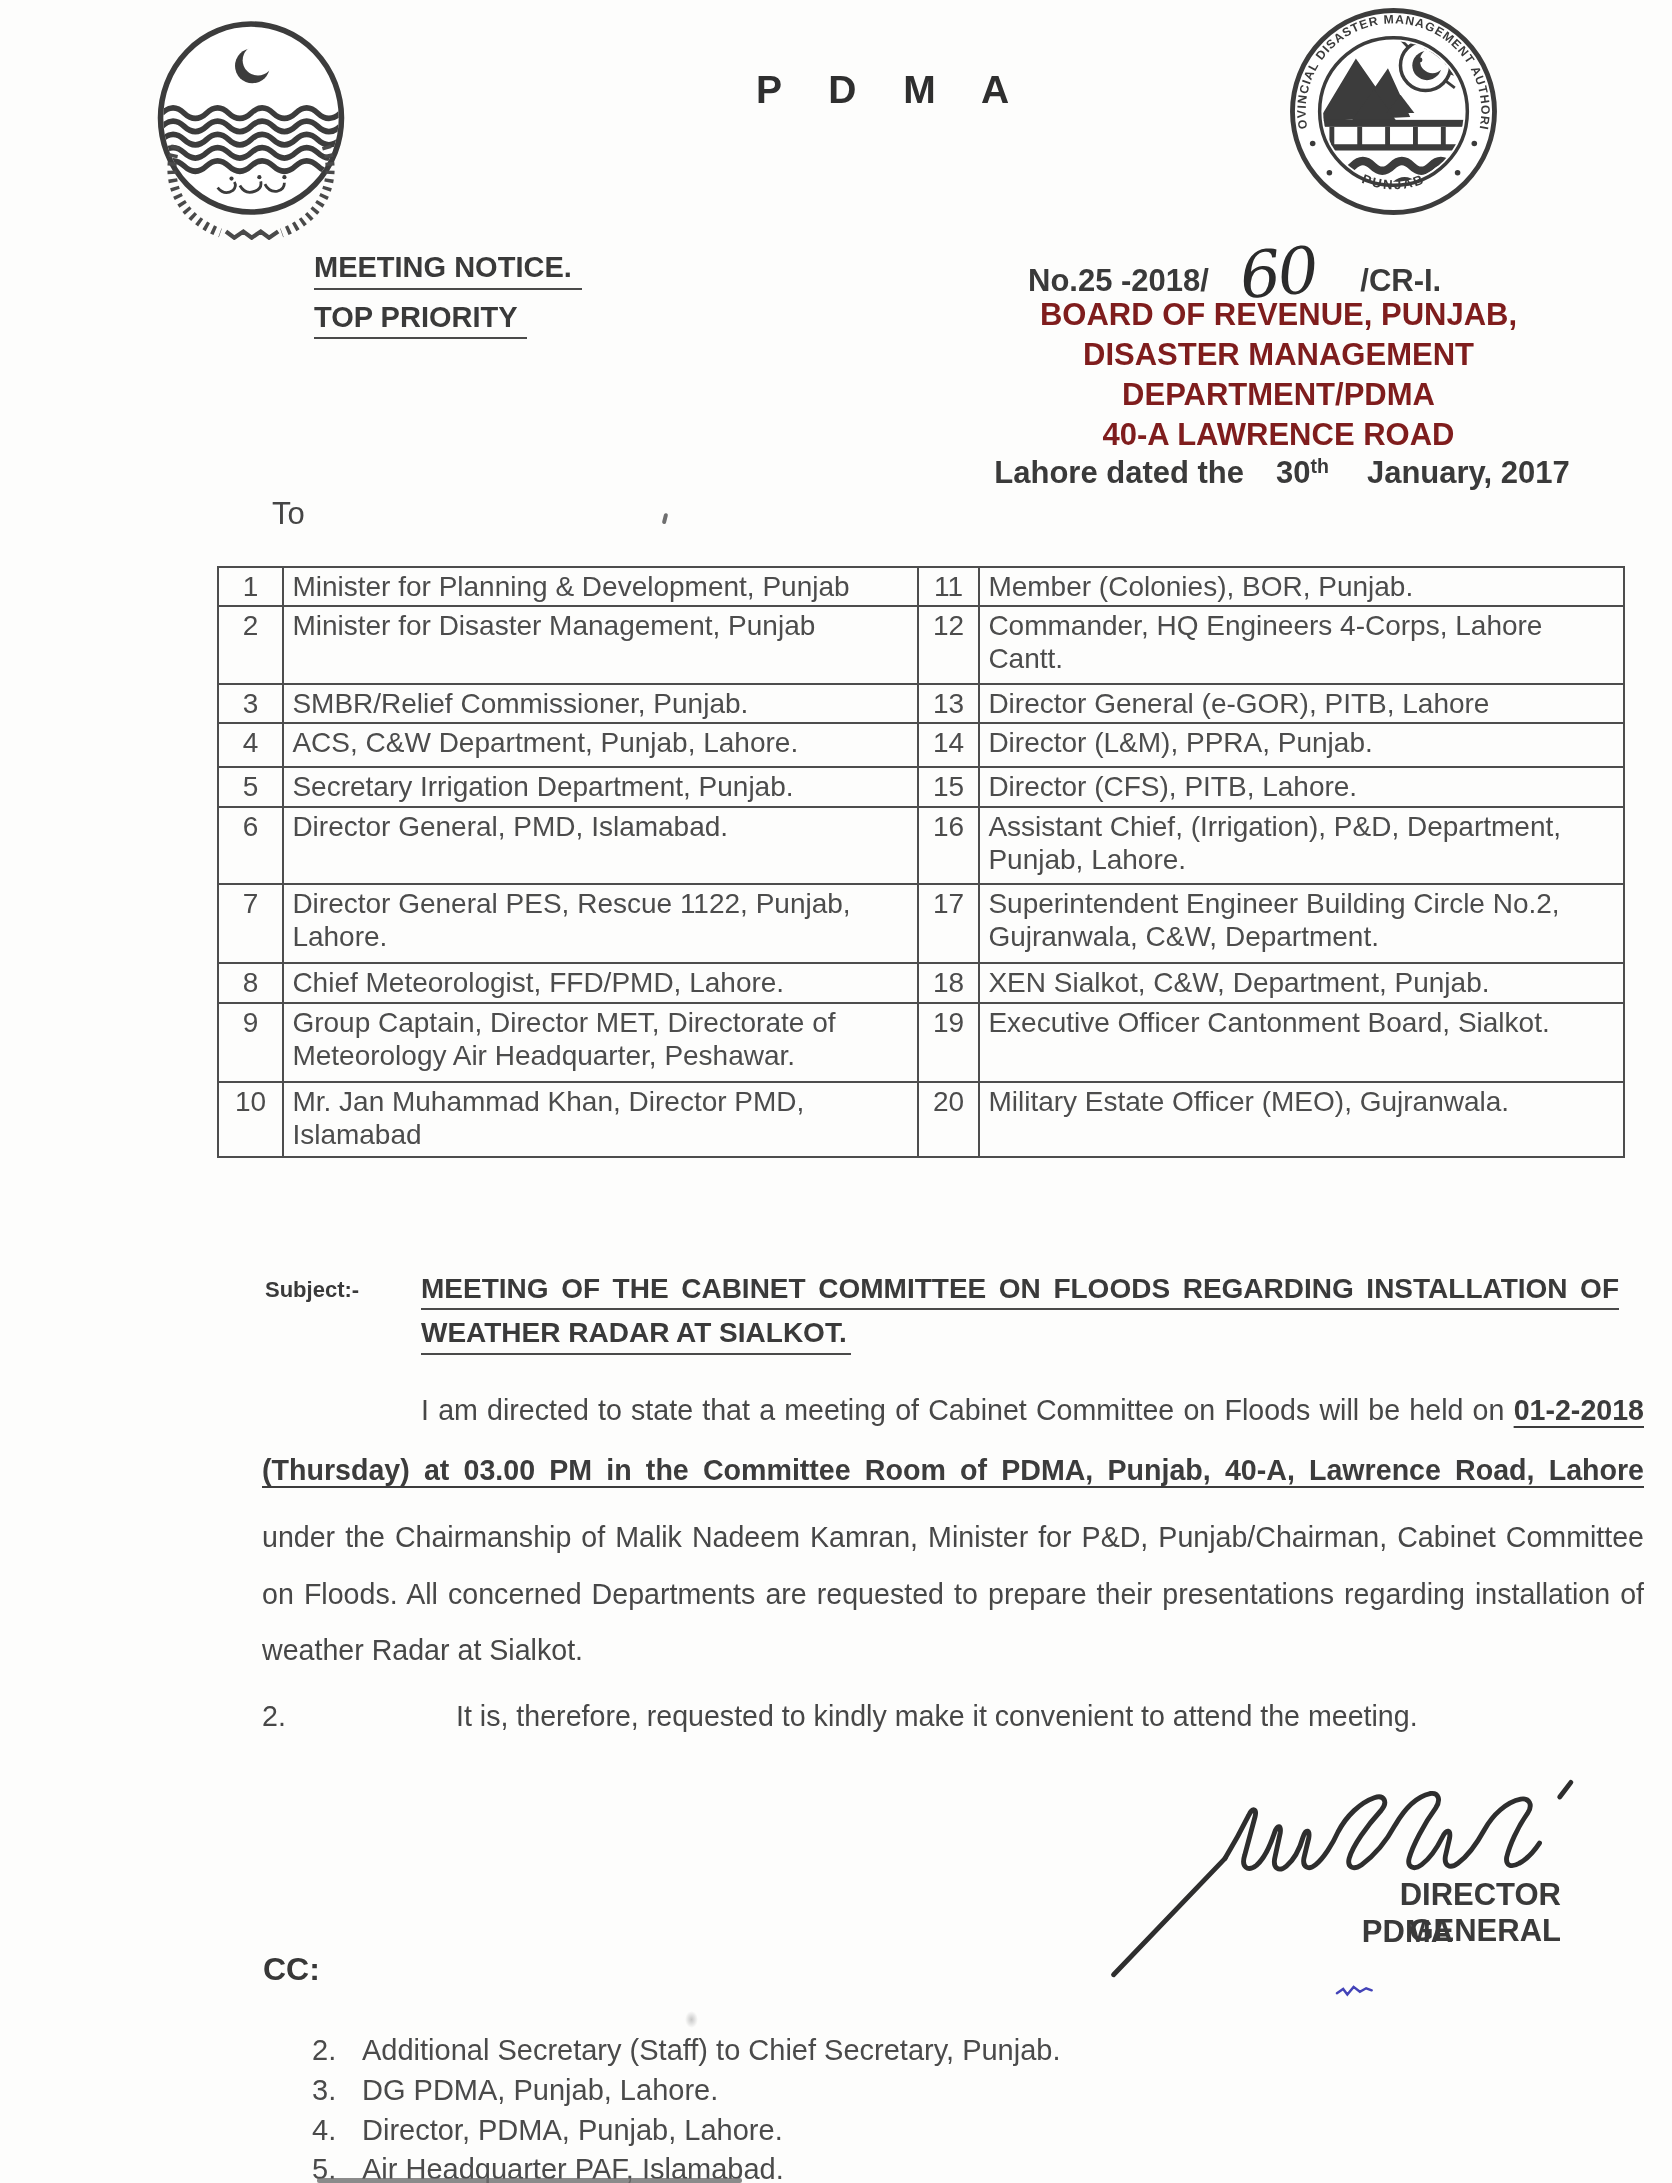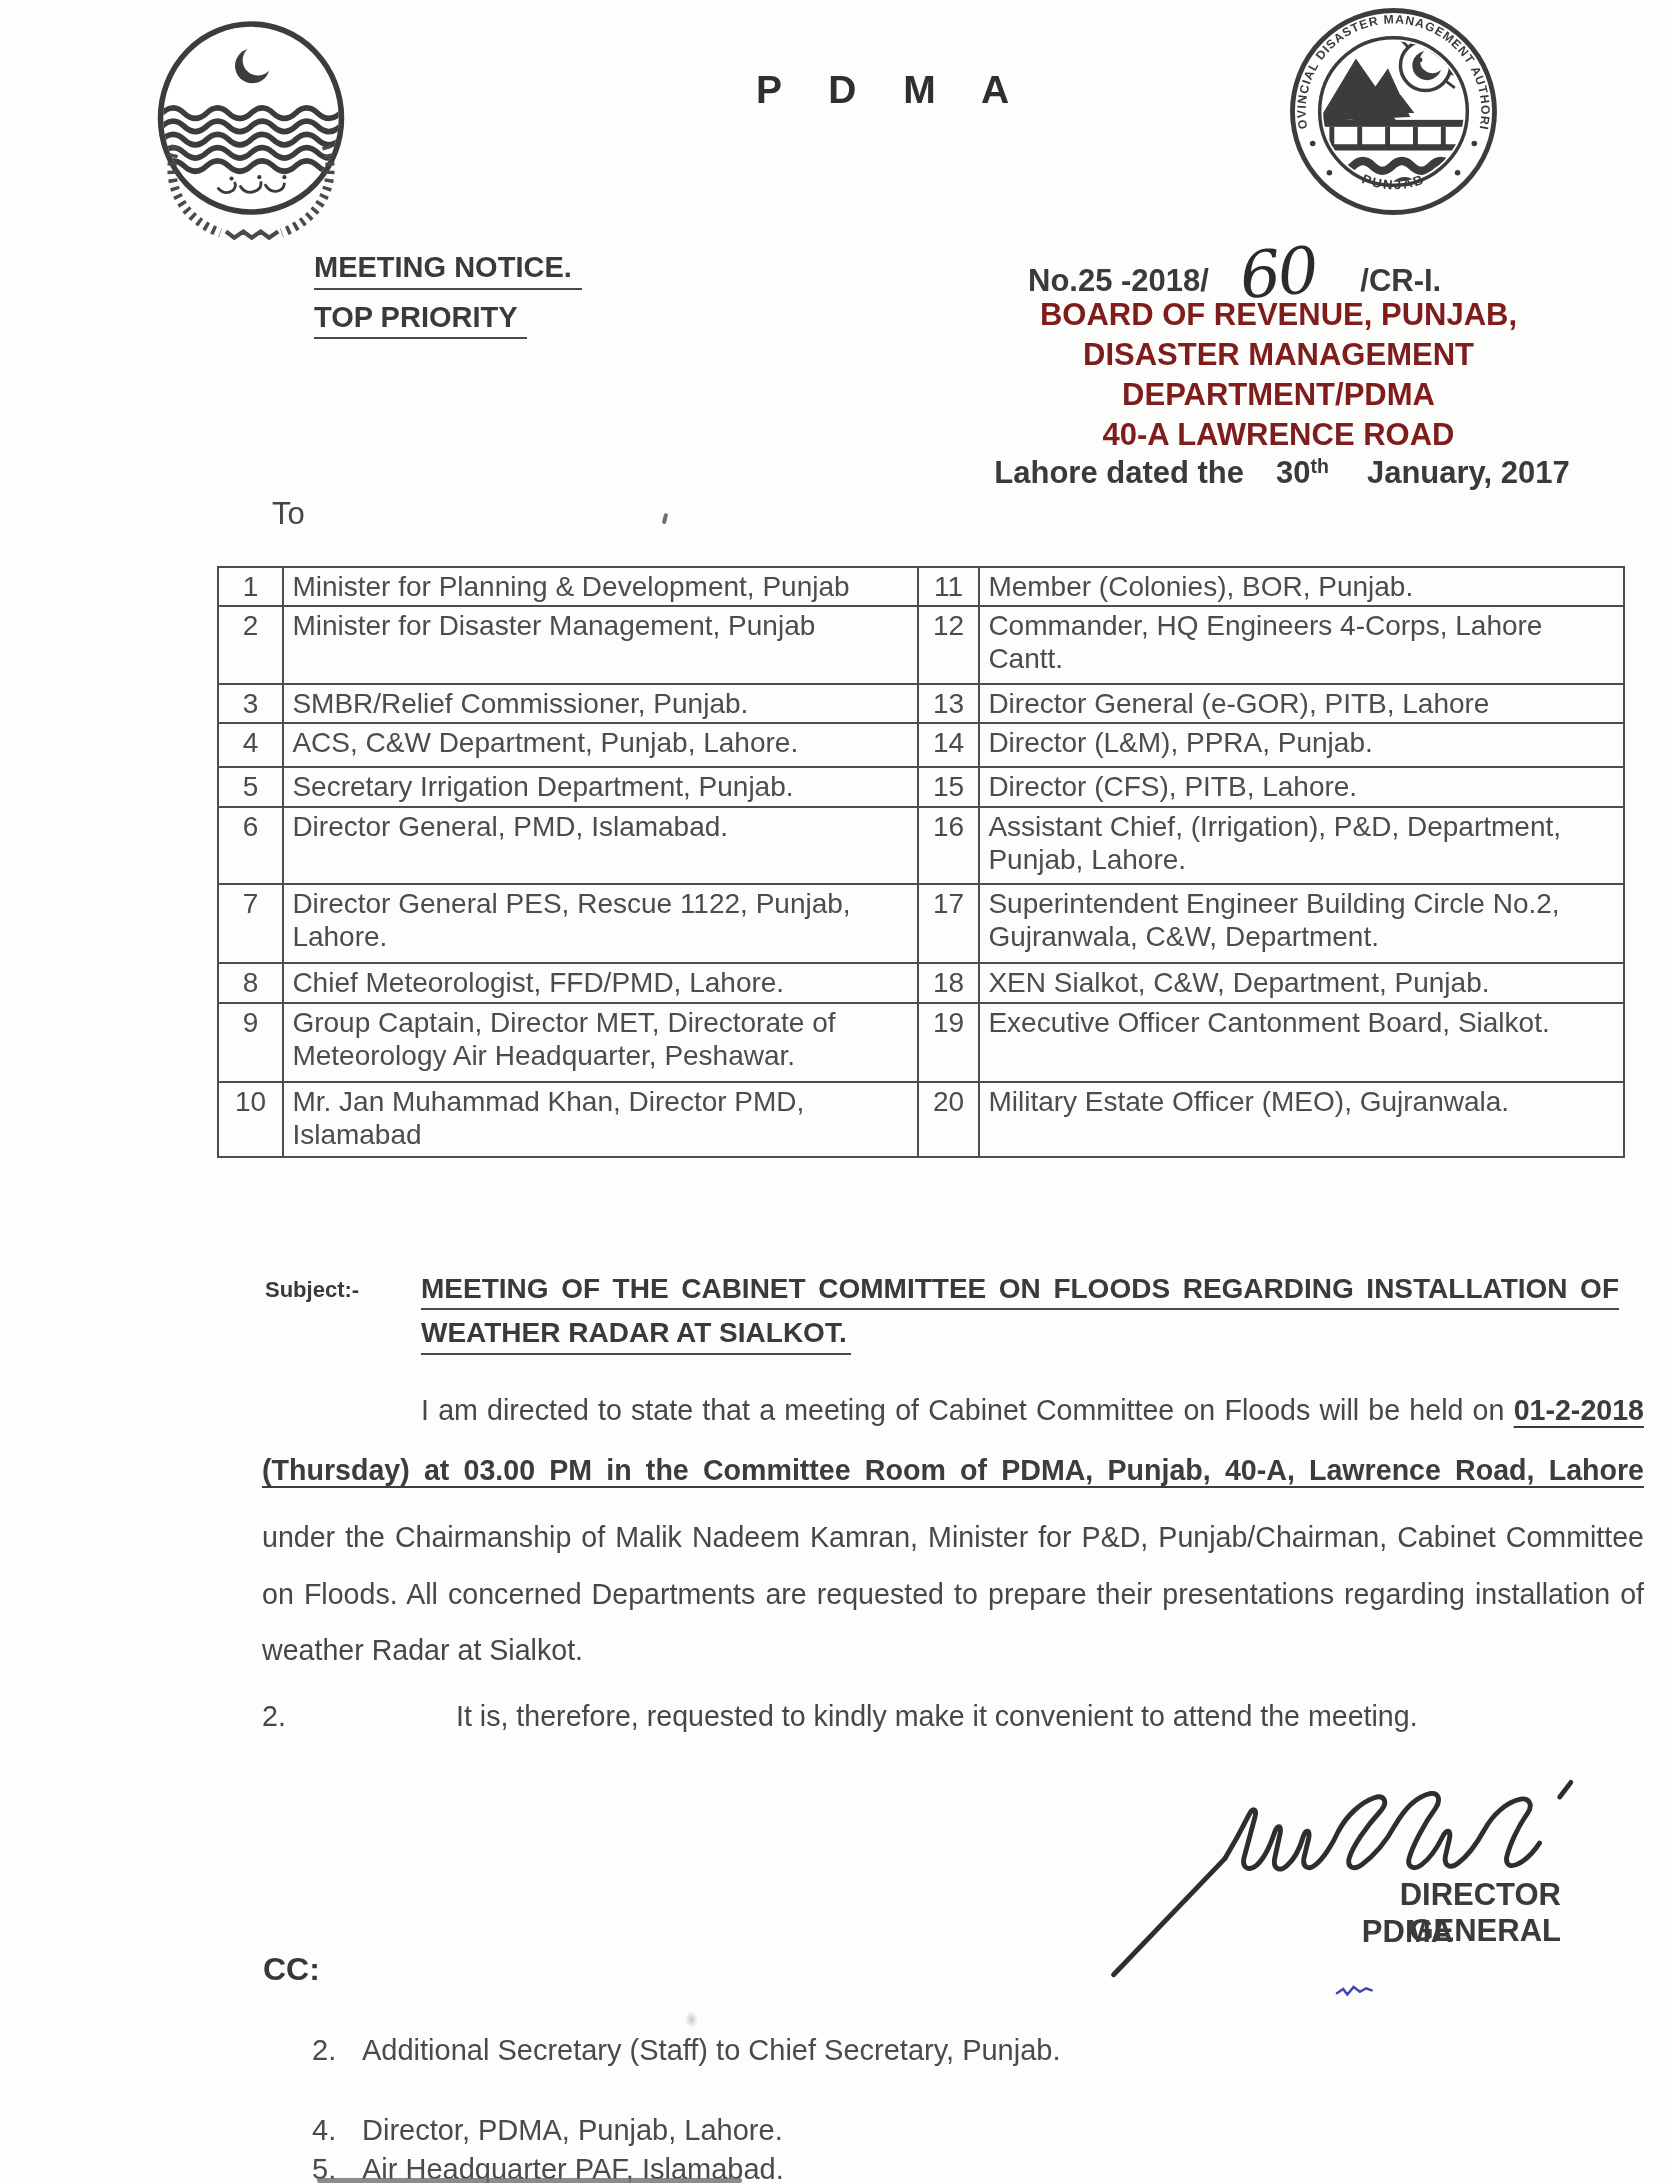--- a/index.html
+++ b/index.html
@@ -302,20 +302,23 @@
   <div class="abs sig-title">DIRECTOR GENERAL</div>
   <div class="abs sig-title2">PDMA</div>
   <svg class="abs" style="left:1334px; top:1982px;" width="42" height="19.5" viewBox="0 0 60 28">
     <path d="M4,16 l9,-6 l6,8 l9,-11 l9,7 l9,-5 l8,3" fill="none" stroke="#4343b8" stroke-width="3.5" stroke-linecap="round"></path>
   </svg>
 
   <div class="abs cc-label">CC:</div>
   <div class="abs cc-item" style="top:2034px;">
     <span class="cc-no">2.</span><span>Additional Secretary (Staff) to Chief Secretary, Punjab.</span>
   </div>
+  <div class="abs cc-item" style="top:2074px;">
+    <span class="cc-no">3.</span><span>DG PDMA, Punjab, Lahore.</span>
+  </div>
   <div class="abs cc-item" style="top:2114px;">
     <span class="cc-no">4.</span><span>Director, PDMA, Punjab, Lahore.</span>
   </div>
   <div class="abs cc-item" style="top:2153px;">
     <span class="cc-no">5.</span><span>Air Headquarter PAF, Islamabad.</span>
   </div>
 
   <div class="abs smudge"></div>
   <div class="abs bottom-streak"></div>
 

